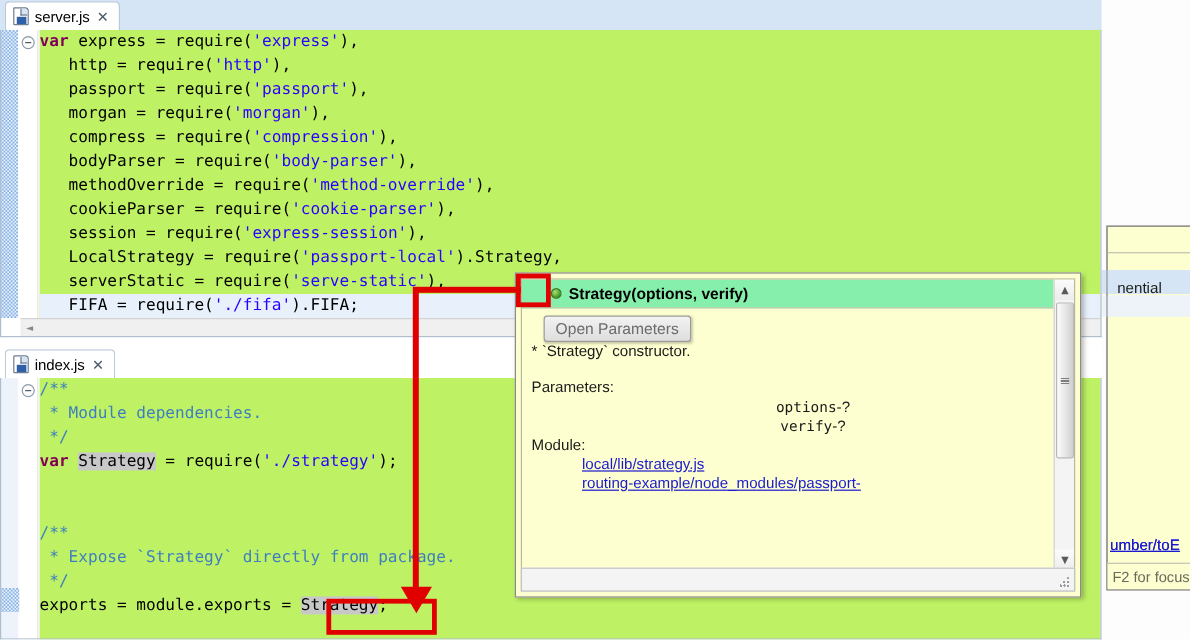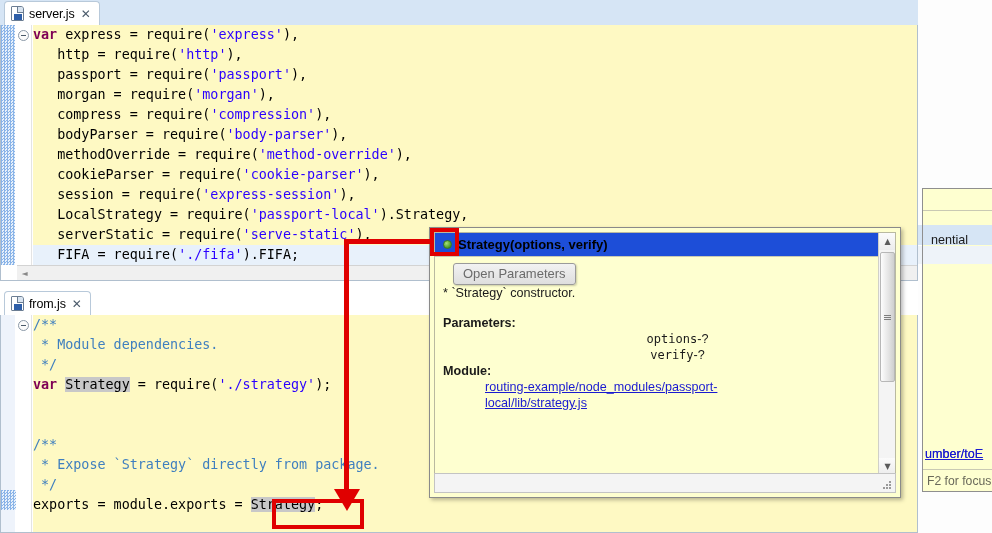--- a/index.html
+++ b/index.html
@@ -97,21 +97,21 @@
     content: "";
     position: absolute;
     left: 2px; top: 4px;
     width: 5px; height: 1px;
     background: #4a5a6a;
   }
 
   .codearea {
     position: absolute;
     overflow: hidden;
-    background: #fef9c3;
+    background: #bef264;
     font-family: "DejaVu Sans Mono", monospace;
     font-size: 13.4px;
     line-height: 20px;
     white-space: pre;
     color: #000000;
   }
   .codeline { height: 20px; }
   .kw   { color: #7f0055; font-weight: bold; }
   .str  { color: #2a00ff; }
   .cmt  { color: #3f7fbf; }
@@ -151,42 +151,42 @@
     inset: 4px;
     background: #feffd0;
     border: 1px solid #b9b9a0;
     overflow: hidden;
   }
   .jdoc-title {
     position: absolute;
     left: 0; right: 17px; top: 0;
     height: 24px;
     display: flex; align-items: center; gap: 6px;
-    padding-left: 8px;
+    padding-left: 24px;
     border-bottom: 1px solid #c9c9b3;
     font-size: 13px; font-weight: bold; color: #000;
-    background: #1d4ed8;
+    background: #86efac;
   }
   .greendot {
     width: 9px; height: 9px; border-radius: 50%;
     background: radial-gradient(circle at 35% 33%, #a7e07a 0%, #4fa02a 65%, #2f7018 100%);
     border: 1px solid #3b7a1c;
     flex: none;
   }
   .jdoc-body {
     position: absolute;
     left: 0; right: 17px; top: 24px; bottom: 17px;
     padding: 4px 8px 0 8px;
     font-size: 12.6px;
     color: #1a1a1a;
     overflow: hidden;
     line-height: 16px;
   }
   .jdoc-body .plain { font-family: "Liberation Sans", sans-serif; }
-  .jdoc-body .bold { font-weight: bold; }
+  .jdoc-body .bold { font-weight: normal; }
   .jdoc-body .mono { font-family: "DejaVu Sans Mono", monospace; font-size: 12px; }
   .jdoc-body .lnk {
     color: #1a1ad0; text-decoration: underline;
     font-family: "Liberation Sans", sans-serif;
   }
   .param-row { padding-left: 42px; text-align: center; }
   .origin-row { padding-left: 42px; }
 
   .opendecl {
     position: absolute;
@@ -366,21 +366,21 @@
       <div class="arrow-l">◄</div>
     </div>
     <div class="editor-border" style="left:0; top:25px; width:918px; height:256px;"></div>
   </div>
 
   <div class="editor-part" style="left:0; top:290px; width:918px; height:243px;">
 
     <div class="tabbar-fill" style="background:#ffffff;"></div>
     <div class="tab">
       <span class="fileicon"></span>
-      <span class="tabname">from.js</span>
+      <span class="tabname">index.js</span>
       <span class="closex">✕</span>
     </div>
 
     <div class="gutter" style="top:25px; height:218px; background:#eef3fb;">
       <div style="position:absolute;left:0;top:175px;width:16px;height:20px;
                   background:repeating-conic-gradient(#8ab4e8 0% 25%, #e8f1fb 0% 50%) 0 0/3px 3px;"></div>
     </div>
     <div class="foldcol" style="left:17px; top:25px; height:218px;">
       <div class="foldmark" style="left:1px; top:5px;"></div>
     </div>
@@ -404,24 +404,24 @@
         <div style="height:14px;"></div>
         <div class="plain bold">Parameters:</div>
         <div class="param-row">
           <span class="mono">options</span><span class="plain">-</span><span class="plain">?</span>
         </div>
         <div class="param-row">
           <span class="mono">verify</span><span class="plain">-</span><span class="plain">?</span>
         </div>
         <div class="plain bold">Module:</div>
         <div class="origin-row">
-          <span class="lnk">routing-example/node_modules/passport-</span>
+          <span class="lnk">local/lib/strategy.js</span>
         </div>
         <div class="origin-row">
-          <span class="lnk">local/lib/strategy.js</span>
+          <span class="lnk">routing-example/node_modules/passport-</span>
         </div>
       </div>
 
       <div class="opendecl">Open Parameters</div>
 
       <div class="vsb">
         <div class="vsb-up">▲</div>
         <div class="vsb-thumb">
             <span></span>
           </div>

